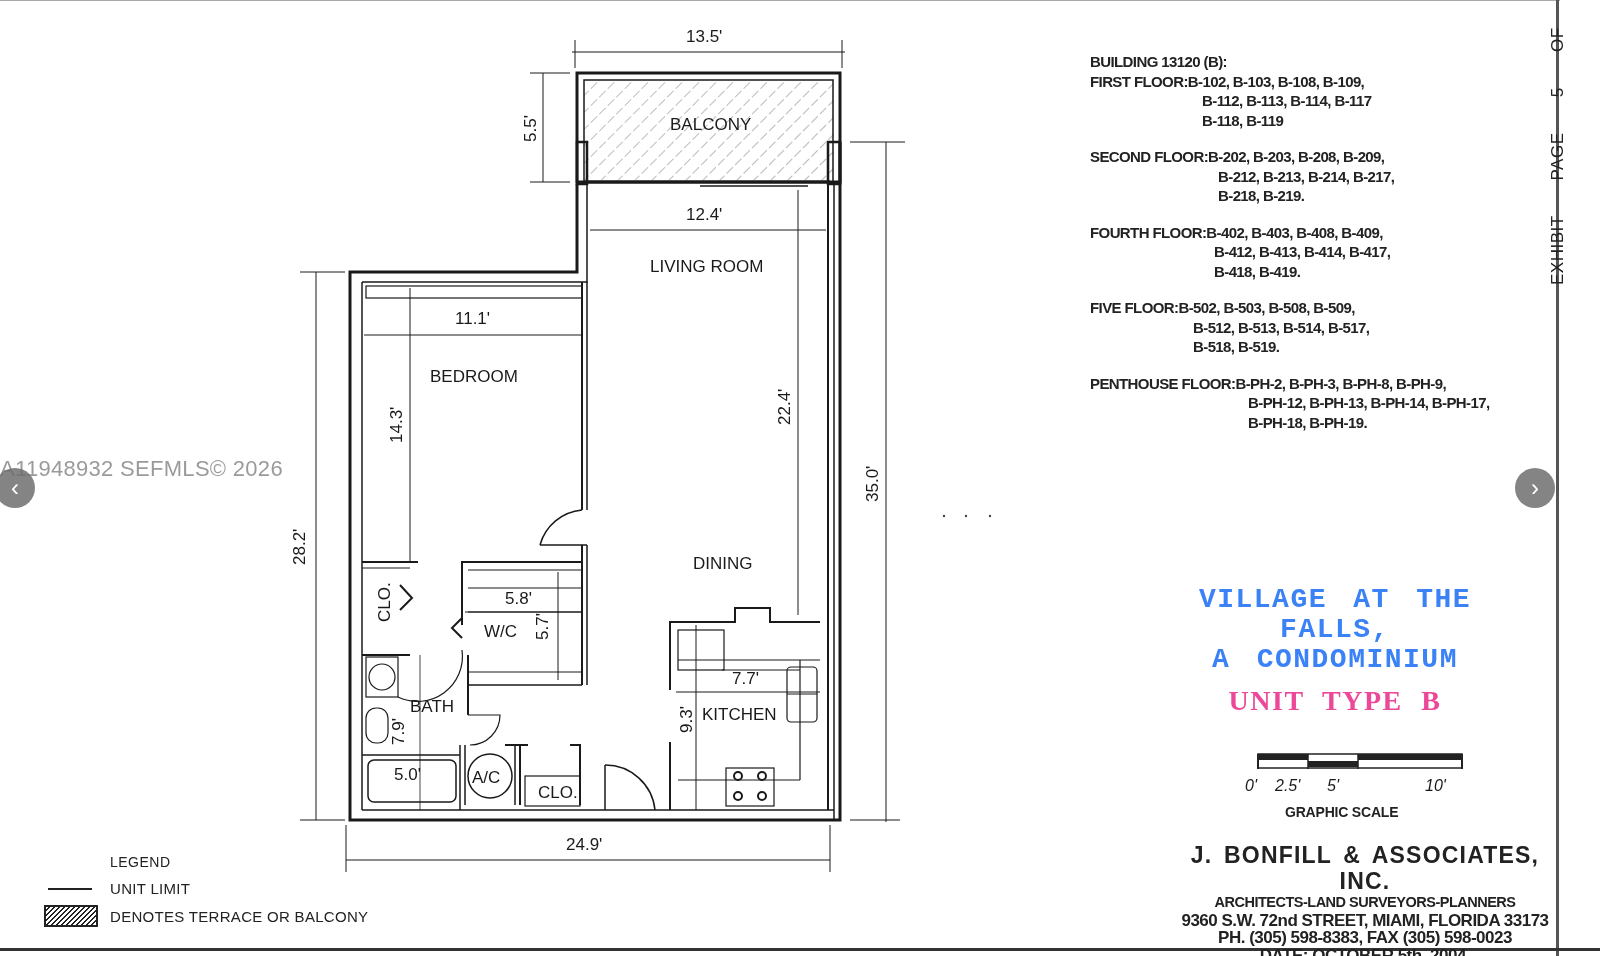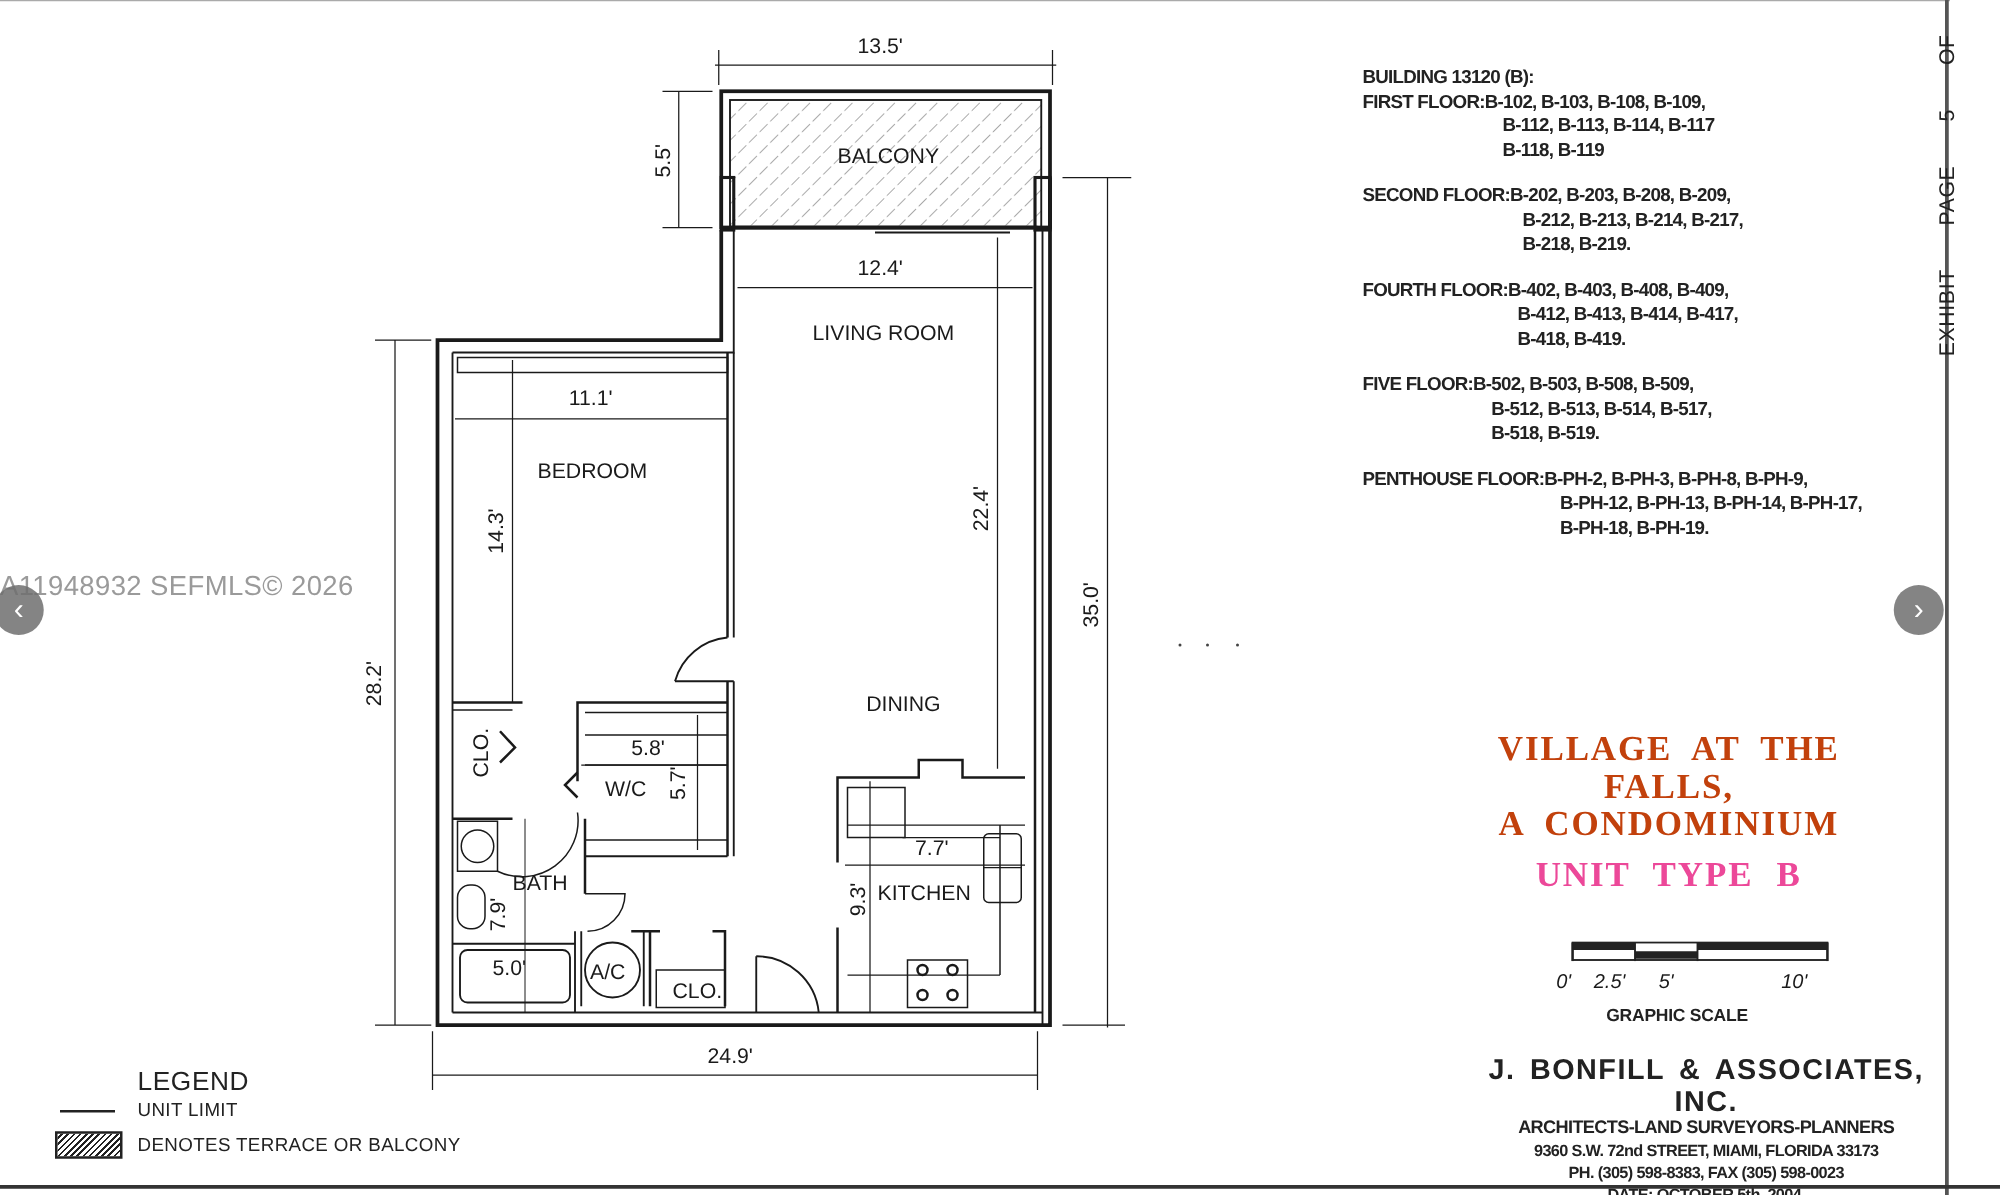--- a/index.html
+++ b/index.html
@@ -15,36 +15,36 @@
   .info { position: absolute; left: 1090px; top: 52px; font-size: 15px; font-weight: bold; letter-spacing: -0.6px; color: #222; line-height: 19.5px; }
   .info .bldg { }
   .floor-block { margin-bottom: 17px; }
   .floor-row { display: flex; }
   .floor-name { white-space: nowrap; }
   .floor-units { white-space: nowrap; }
   .floor-cont { white-space: nowrap; }
 
   .exhibit { position: absolute; left: 1548px; top: 285px; transform: rotate(-90deg); transform-origin: left top; font-size: 17px; color: #222; white-space: nowrap; word-spacing: 30px; letter-spacing: 0.5px; }
 
-  .title-block { position: absolute; left: 1150px; top: 585px; width: 370px; text-align: center; font-family: Liberation Serif, serif; color: #c2410c; }
+  .title-block { position: absolute; left: 1150px; top: 585px; width: 370px; text-align: center; font-family: Liberation Mono, monospace; color: #3b82f6; }
   .title-line { font-size: 28px; font-weight: bold; letter-spacing: 1.5px; line-height: 30px; word-spacing: 8px; }
   .unit-type { font-family: "Liberation Serif", serif; font-size: 28px; font-weight: bold; letter-spacing: 1.5px; word-spacing: 10px; position: absolute; left: 1150px; top: 685px; width: 370px; text-align: center; color: #ec4899; }
 
   .scale-bar { position: absolute; left: 1257px; top: 753px; width: 206px; height: 16px; }
   .scale-labels { position: absolute; left: 1245px; top: 777px; width: 240px; height: 20px; font-style: italic; font-size: 16px; }
   .scale-labels span { position: absolute; }
   .scale-caption { position: absolute; left: 1285px; top: 804px; font-size: 14px; font-weight: bold; letter-spacing: -0.2px; color: #222; }
 
   .firm { position: absolute; left: 1170px; top: 842px; width: 390px; text-align: center; color: #222; }
   .firm-name { font-size: 23px; letter-spacing: 1.2px; word-spacing: 4px; line-height: 26px; font-weight: bold; }
   .firm-line { font-size: 14.5px; font-weight: bold; letter-spacing: -0.5px; line-height: 17.5px; }
-  .firm-line.small { font-size: 13px; }
+  .firm-line.small { font-size: 17px; }
 
   .legend { position: absolute; left: 44px; top: 854px; color: #222; }
-  .legend-title { position: absolute; left: 66px; top: 0; font-size: 21px; letter-spacing: 0.5px; white-space: nowrap; }
+  .legend-title { position: absolute; left: 66px; top: 0; font-size: 14px; letter-spacing: 0.5px; white-space: nowrap; }
   .legend-row { position: absolute; white-space: nowrap; font-size: 15px; letter-spacing: 0.3px; }
   .legend-line { position: absolute; left: 4px; top: 34px; width: 44px; height: 2px; background: #222; }
   .legend-hatch { position: absolute; left: 0; top: 51px; width: 54px; height: 22px; border: 2px solid #222; box-sizing: border-box;
     background: repeating-linear-gradient(135deg, #fff 0 2px, #222 2px 3.5px); }
 
   .watermark { position: absolute; left: 0; top: 456px; font-size: 22px; color: rgba(120,120,120,0.75); white-space: nowrap; letter-spacing: 0.3px; }
   .nav-btn { position: absolute; width: 40px; height: 40px; border-radius: 50%; background: rgba(110,110,110,0.85); color: #fff; display: flex; align-items: center; justify-content: center; font-size: 24px; cursor: pointer; }
   .nav-prev { left: -5px; top: 468px; }
   .nav-next { left: 1515px; top: 468px; }
 </style>

